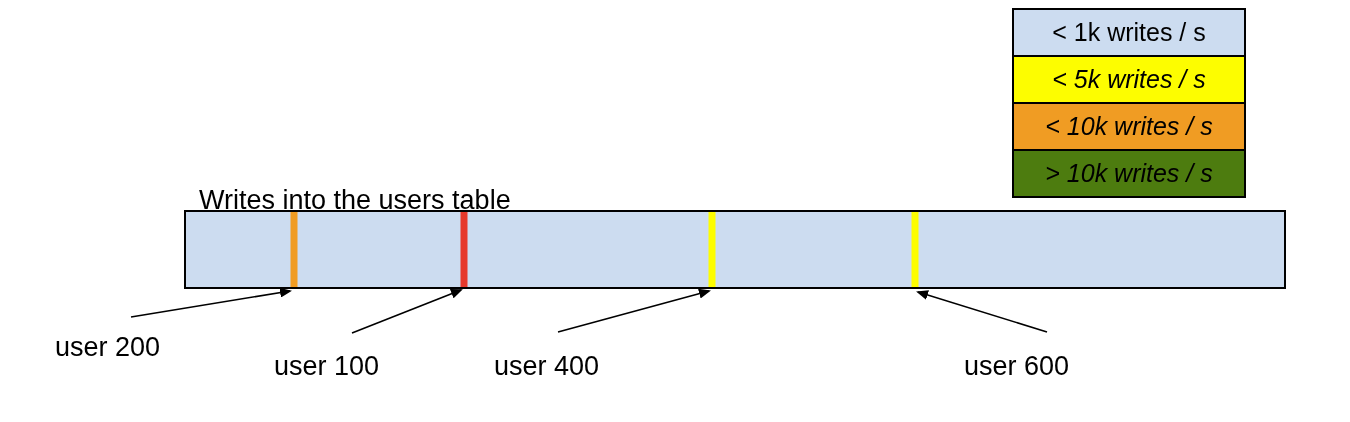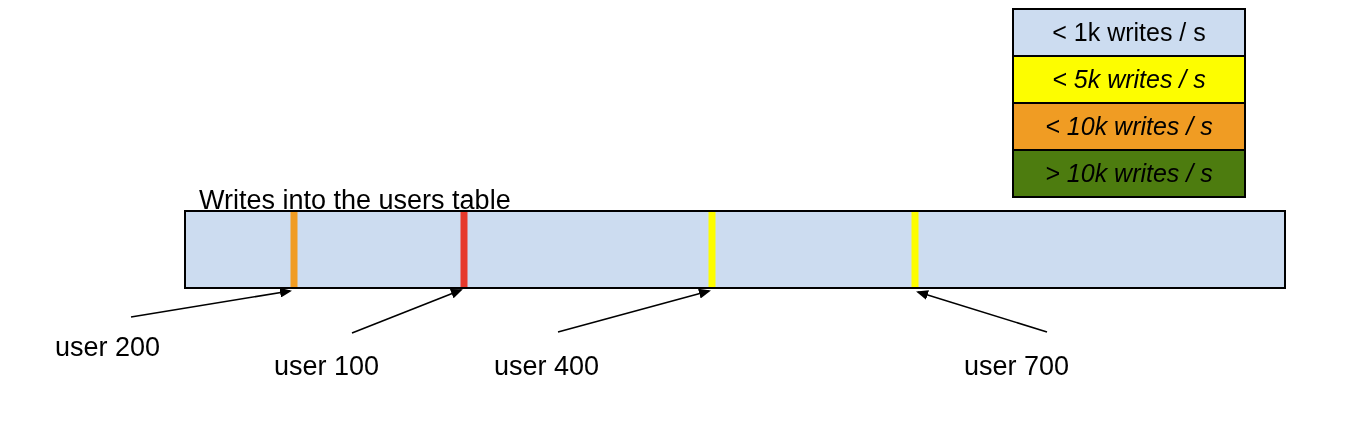--- a/index.html
+++ b/index.html
@@ -118,15 +118,15 @@
     </defs>
     <line x1="131" y1="317" x2="290" y2="291" stroke="#000000" stroke-width="1.6" marker-end="url(#ah)"></line>
     <line x1="352" y1="333" x2="461" y2="290" stroke="#000000" stroke-width="1.6" marker-end="url(#ah)"></line>
     <line x1="558" y1="332" x2="709" y2="291" stroke="#000000" stroke-width="1.6" marker-end="url(#ah)"></line>
     <line x1="1047" y1="332" x2="918" y2="292" stroke="#000000" stroke-width="1.6" marker-end="url(#ah)"></line>
   </svg>
 
   <div class="user-label u0">user 200</div>
   <div class="user-label u1">user 100</div>
   <div class="user-label u2">user 400</div>
-  <div class="user-label u3">user 700</div>
+  <div class="user-label u3">user 600</div>
 
 </div>
 
 </body></html>

